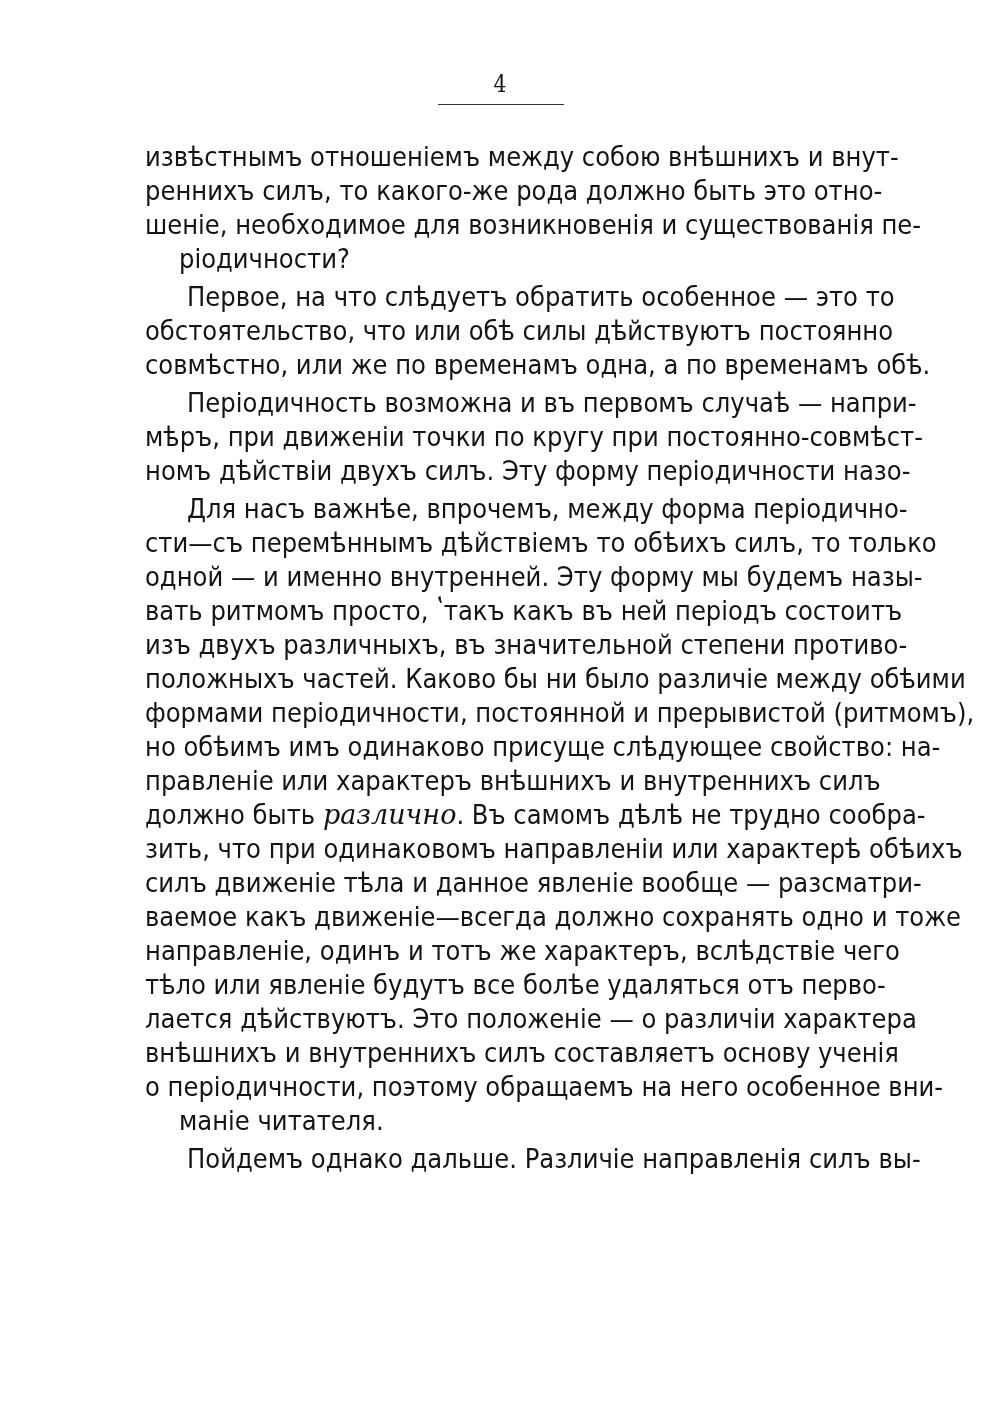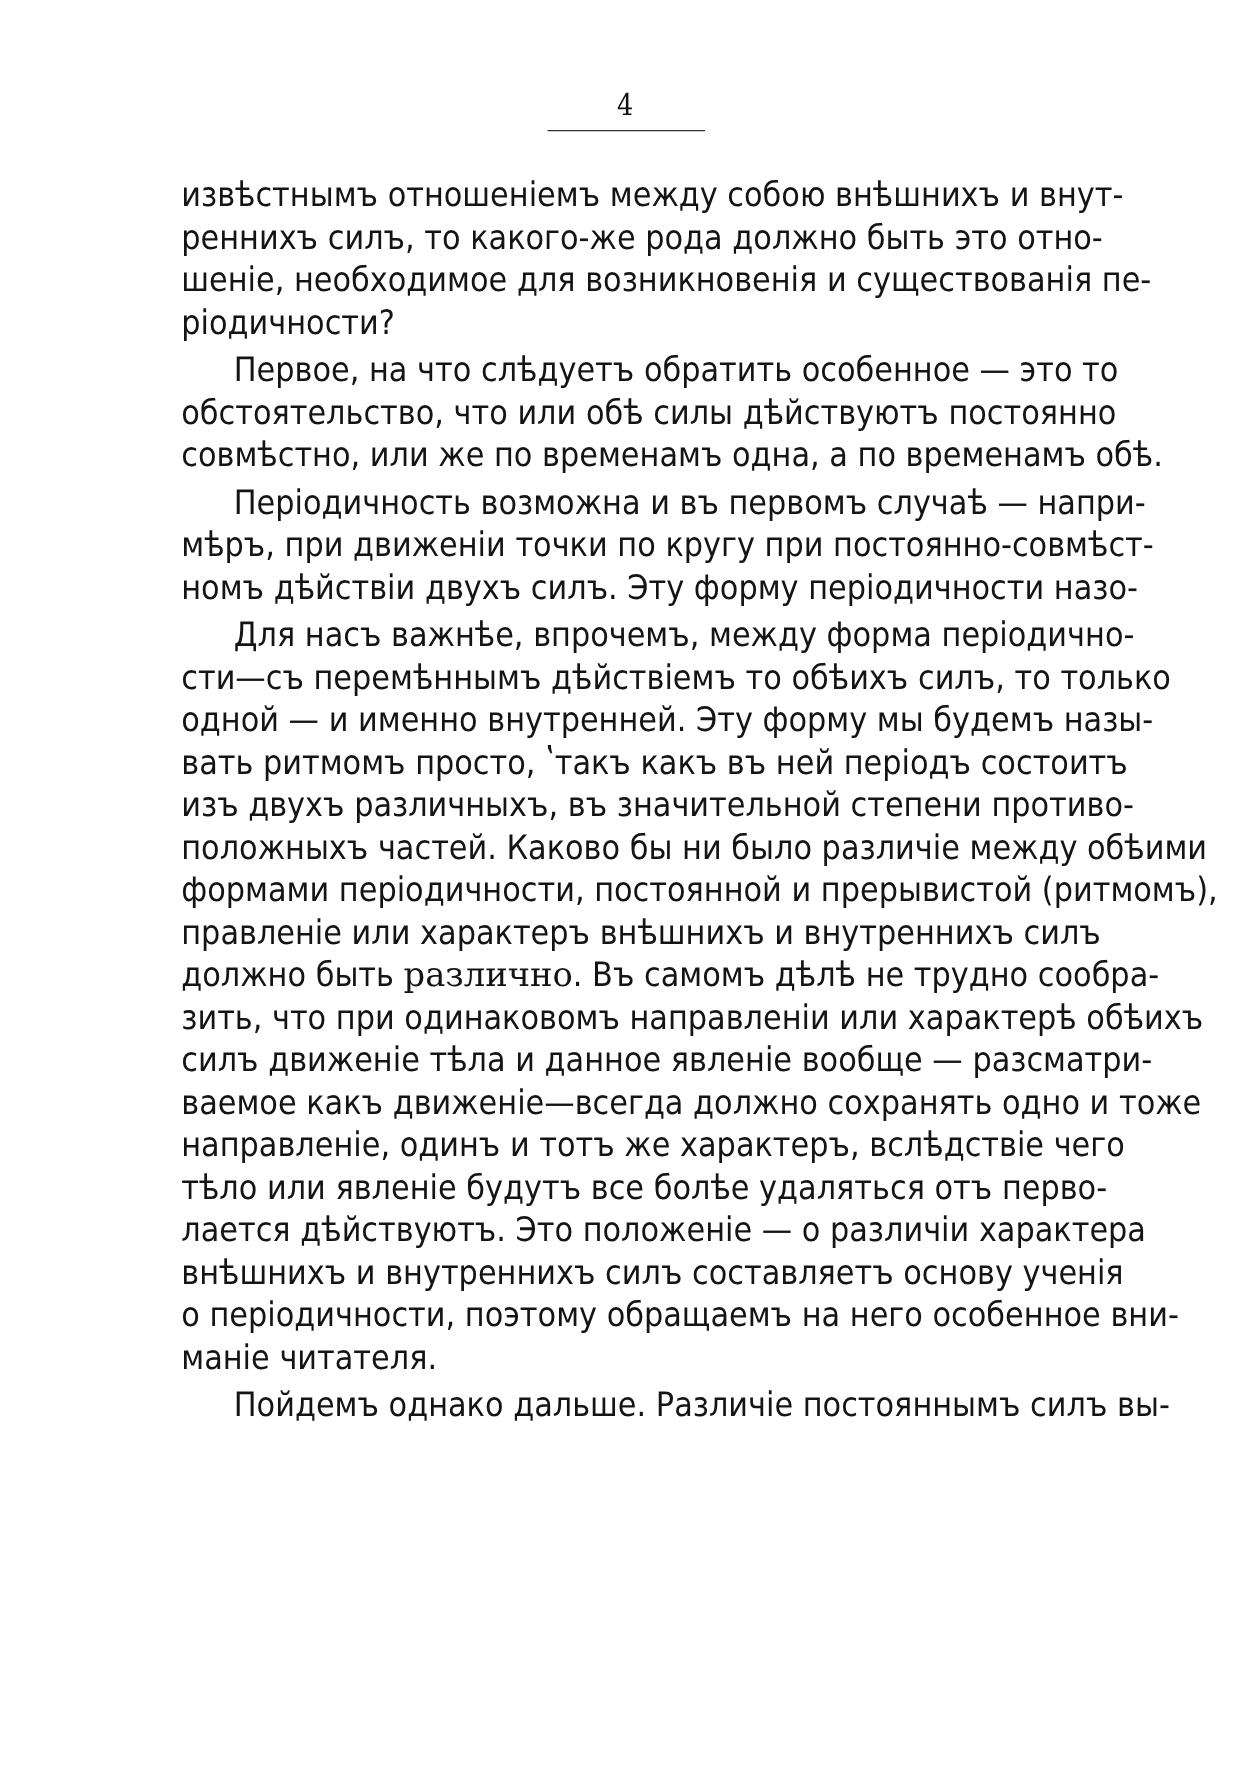--- a/index.html
+++ b/index.html
@@ -17,24 +17,24 @@
     .body {
       position: absolute; left: 145px; top: 140px; width: 716px;
     }
     .line {
       display: block; height: 34px; line-height: 34px;
       font-family: "DejaVu Sans Condensed", "DejaVu Sans", sans-serif;
       font-size: 27px; color: #141414; white-space: nowrap;
       text-align: justify; text-align-last: justify;
       letter-spacing: 0px;
     }
-    .line.last { text-align-last: left; }
+    .line.last { text-align-last: left; margin-left: 34px; }
     .line.indent { padding-left: 42px; box-sizing: border-box; }
     .para-gap { display: block; height: 4px; }
-    .italic { font-family: "DejaVu Serif", serif; }
+    .italic { font-family: "DejaVu Serif", serif; font-style: italic; }
   </style>
 </head>
 <body>
 
 <div class="page">
   <div class="page-number">4</div>
   <div class="rule"></div>
 
   <div class="body">
 
@@ -61,31 +61,32 @@
     <span class="para-gap"></span>
 
     <div>
       <span class="line indent">Для насъ важнѣе, впрочемъ, между форма періодично-</span>
       <span class="line">сти—съ перемѣннымъ дѣйствіемъ то обѣихъ силъ, то только</span>
       <span class="line">одной — и именно внутренней. Эту форму мы будемъ назы-</span>
       <span class="line">вать ритмомъ просто, ʽтакъ какъ въ ней періодъ состоитъ</span>
       <span class="line">изъ двухъ различныхъ, въ значительной степени противо-</span>
       <span class="line">положныхъ частей. Каково бы ни было различіе между обѣими</span>
       <span class="line">формами періодичности, постоянной и прерывистой (ритмомъ),</span>
+      <span class="line">но обѣимъ имъ одинаково присуще слѣдующее свойство: на-</span>
       <span class="line">правленіе или характеръ внѣшнихъ и внутреннихъ силъ</span>
       <span class="line"><span>должно быть </span><span class="italic">различно</span><span>. Въ самомъ дѣлѣ не трудно сообра-</span></span>
       <span class="line">зить, что при одинаковомъ направленіи или характерѣ обѣихъ</span>
       <span class="line">силъ движеніе тѣла и данное явленіе вообще — разсматри-</span>
       <span class="line">ваемое какъ движеніе—всегда должно сохранять одно и тоже</span>
       <span class="line">направленіе, одинъ и тотъ же характеръ, вслѣдствіе чего</span>
       <span class="line">тѣло или явленіе будутъ все болѣе удаляться отъ перво-</span>
       <span class="line">лается дѣйствуютъ. Это положеніе — о различіи характера</span>
       <span class="line">внѣшнихъ и внутреннихъ силъ составляетъ основу ученія</span>
       <span class="line">о періодичности, поэтому обращаемъ на него особенное вни-</span>
       <span class="line last">маніе читателя.</span>
     </div>
     <span class="para-gap"></span>
 
     <div>
-      <span class="line indent">Пойдемъ однако дальше. Различіе постояннымъ силъ вы-</span>
+      <span class="line indent">Пойдемъ однако дальше. Различіе направленія силъ вы-</span>
     </div>
   </div>
 </div>
 
 </body></html>

